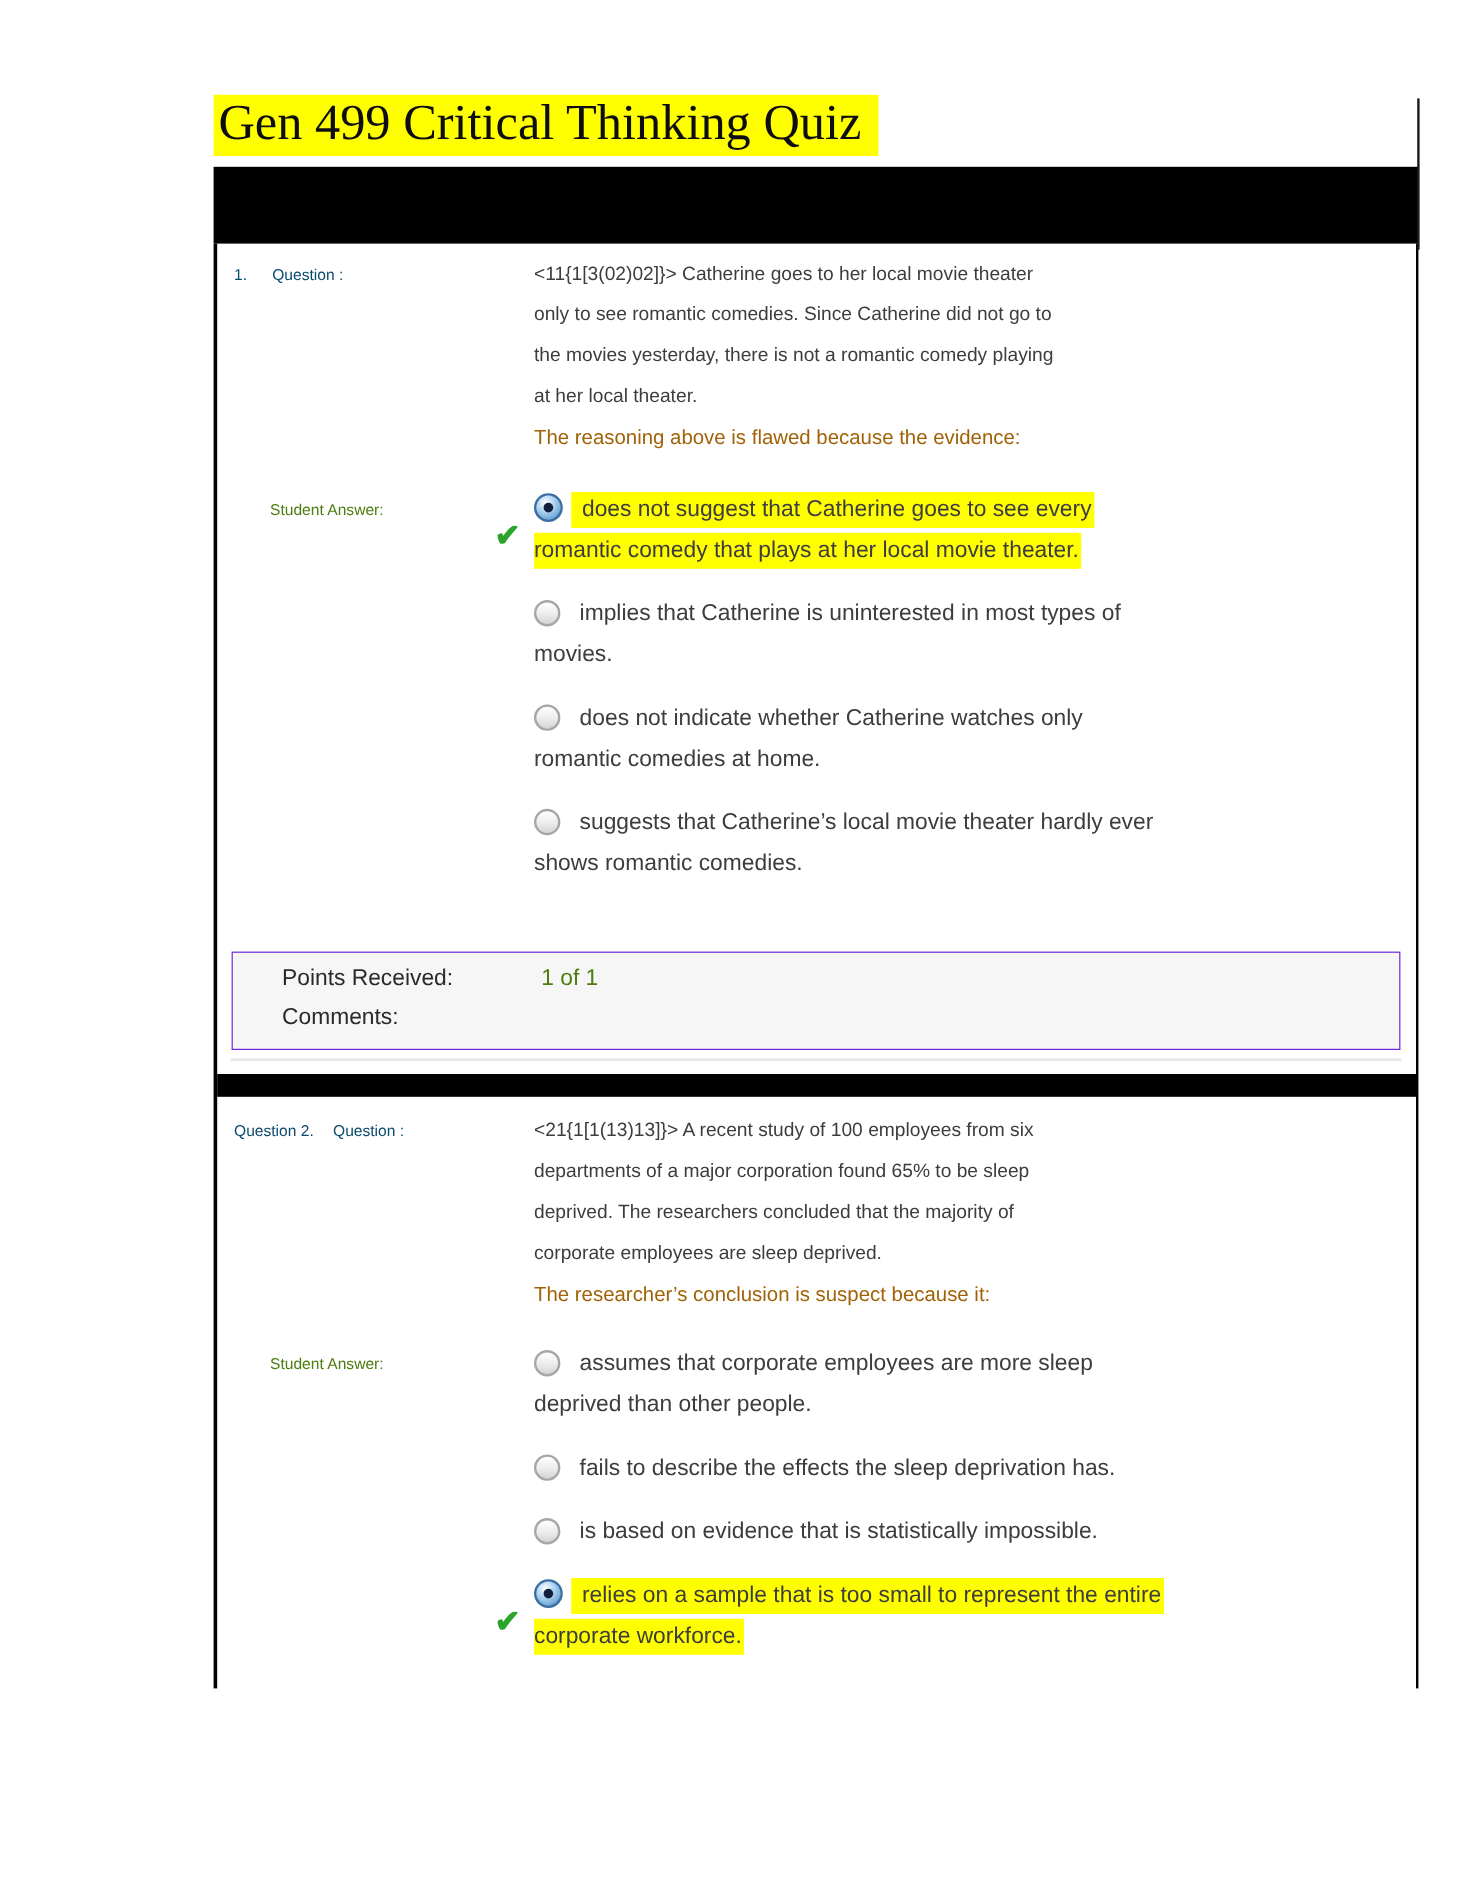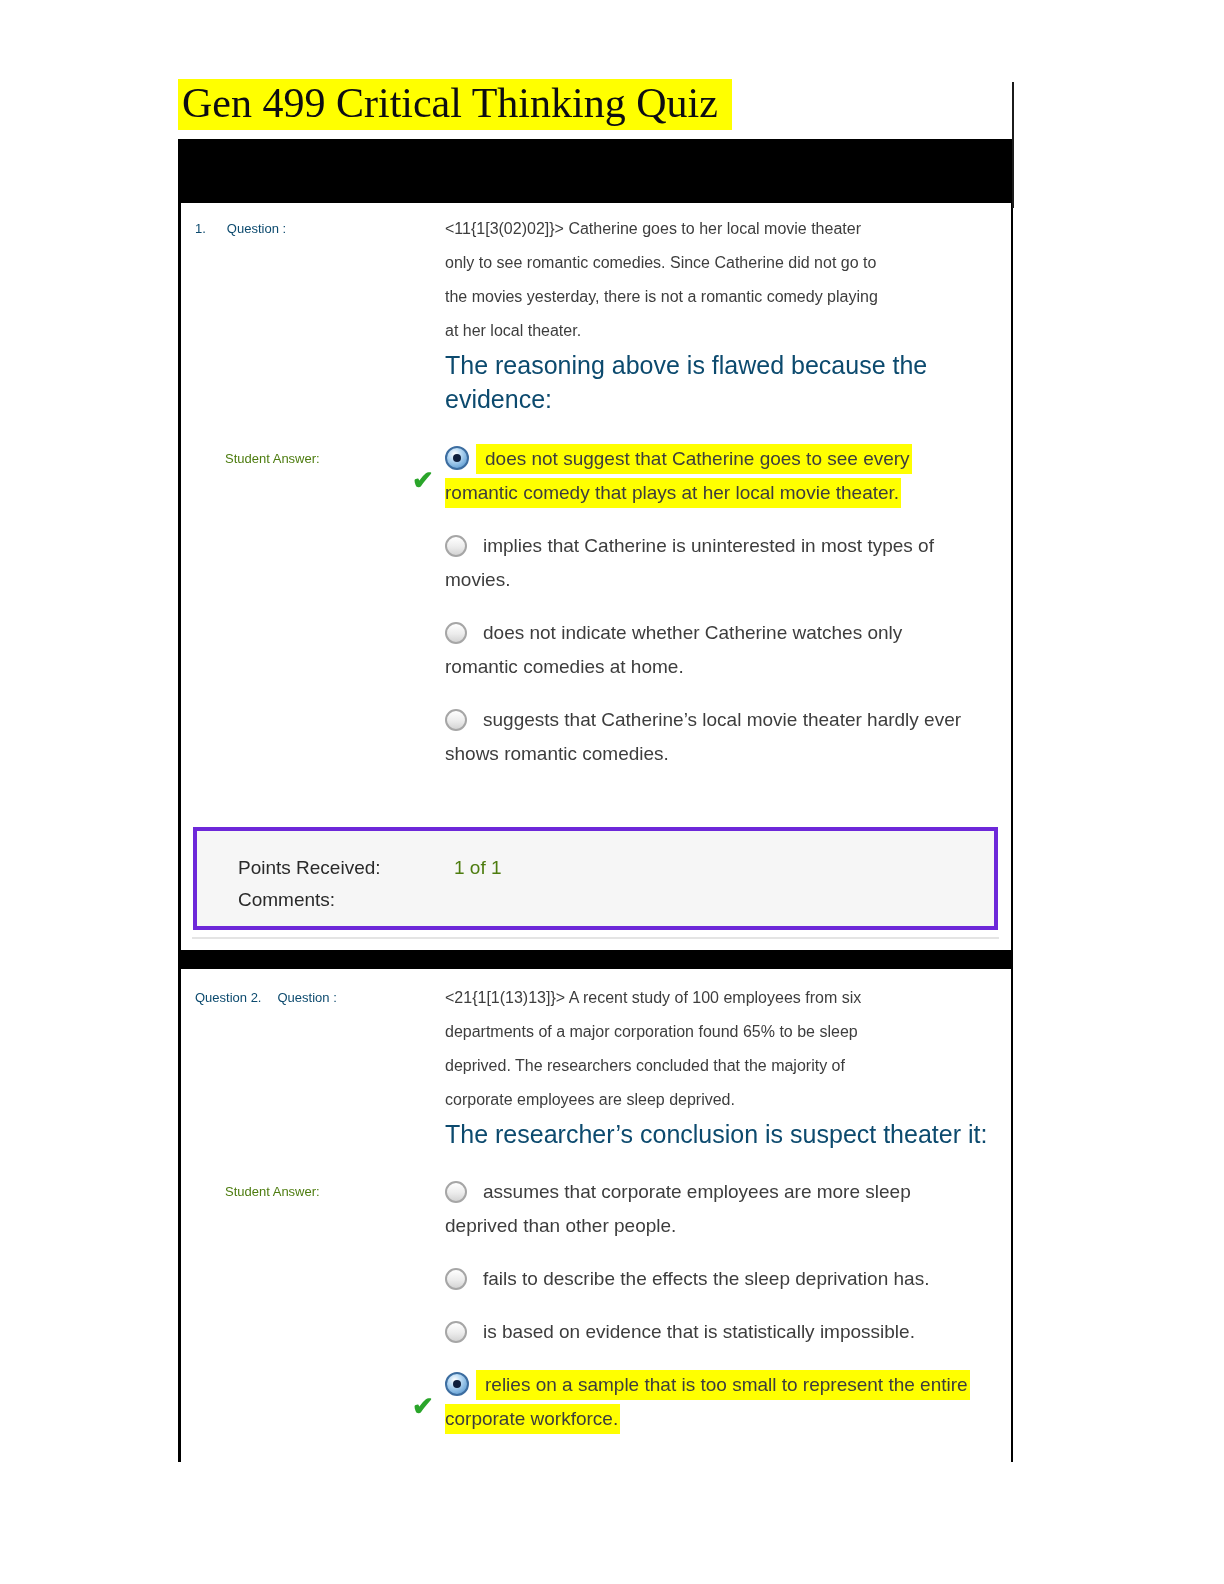--- a/index.html
+++ b/index.html
@@ -4,21 +4,21 @@
 <style>
   html,body { margin:0; padding:0; }
   body {
     width:1224px; height:1584px;
     background:#ffffff;
     font-family:"Liberation Sans", sans-serif;
     color:#3d3d3d;
     position:relative;
     overflow:hidden;
   }
-  .doc { position:absolute; left:178px; top:80px; width:835px; }
+  .doc { position:absolute; left:178px; top:80px; width:1004px; }
 
   
   .title-line { margin:0; font-family:"Liberation Serif", serif; font-weight:400; font-size:42px; line-height:46px; color:#0d0d12; }
   .title-hl { background:#ffff00; padding:1px 14px 4px 4px; }
 
   
   .rule-right-top { position:absolute; top:2px; right:-1px; width:2px; height:126px; background:#1b1b1b; }
 
   
   .bar-top { height:64px; background:#000; margin-top:13px; }
@@ -28,21 +28,21 @@
   .frame { border-left:3px solid #000; border-right:2px solid #000; padding-bottom:26px; box-sizing:border-box; }
 
   .qrow { display:grid; grid-template-columns:250px 578px; padding:8px 0 0 14px; }
   .qrow.first { padding-top:9px; }
   .col-label { font-size:13px; line-height:34px; color:#0c4a6e; }
   .qnum1 { display:inline-block; margin-right:21px; }
   .qnum2 { display:inline-block; margin-right:16px; }
 
   .qtext { margin:0; font-size:16px; line-height:34px; color:#3d3d3d; }
   .qbody { white-space:pre-line; }
-  .qprompt { font-size:25px; line-height:34px; color:#0c4a6e; }
+  .qprompt { font-size:17px; line-height:34px; color:#a16207; }
 
   .arow { display:grid; grid-template-columns:250px 578px; padding-left:14px; margin-top:26px; }
   .arow2 { margin-top:24px; }
   .sa-label { font-size:13px; line-height:34px; color:#4d7c0f; padding-left:30px; }
 
   .option { position:relative; font-size:19px; line-height:34px; color:#3d3d3d; margin-bottom:19px; }
   .option:last-child { margin-bottom:0; }
   .opt-text { white-space:pre-line; }
 
   .radio { display:inline-block; border-radius:50%; box-sizing:border-box; vertical-align:-5px; }
@@ -70,22 +70,22 @@
   .rwrap { background:#ffffff; padding:5px 7px 7px 0; margin-right:9px; }
   .check {
     position:absolute; left:-33px; top:25px;
     font-size:26px; line-height:26px; color:#2aa52a; font-weight:700;
   }
 
   
   .points {
     margin:56px 13px 0 12px;
     background:#f6f6f6;
-    border:4px solid #6d28d9;
-    padding:21px 0 10px 41px;
+    border:1px solid #6d28d9;
+    padding:6px 0 10px 41px;
   }
   .prow { display:grid; grid-template-columns:216px auto; font-size:19px; line-height:32px; color:#2a2a2a; }
   .pval { font-weight:400; color:#4d7c0f; }
 
   .sep { border:none; border-top:2px solid #e4e4e4; margin:7px 12px 0 11px; }
 </style>
 </head>
 <body>
 
 <div class="doc">
@@ -156,21 +156,21 @@
 
     <div class="qrow" style="padding-top:12px;">
       <div class="col-label">
         <span class="qnum2">Question 2.</span><span>Question :</span>
       </div>
       <div>
         <p class="qtext"><span>&lt;21{1[1(13)13]}&gt;</span> <span class="qbody">A recent study of 100 employees from six
 departments of a major corporation found 65% to be sleep
 deprived. The researchers concluded that the majority of
 corporate employees are sleep deprived.</span></p>
-        <div class="qprompt">The researcher’s conclusion is suspect theater it:</div>
+        <div class="qprompt">The researcher’s conclusion is suspect because it:</div>
       </div>
     </div>
 
     <div class="arow arow2">
       <div class="sa-label">Student Answer:</div>
       <div>
 
         <div class="option">
           <span class="radio radio-off"></span><span class="opt-text">assumes that corporate employees are more sleep
 deprived than other people.</span>

